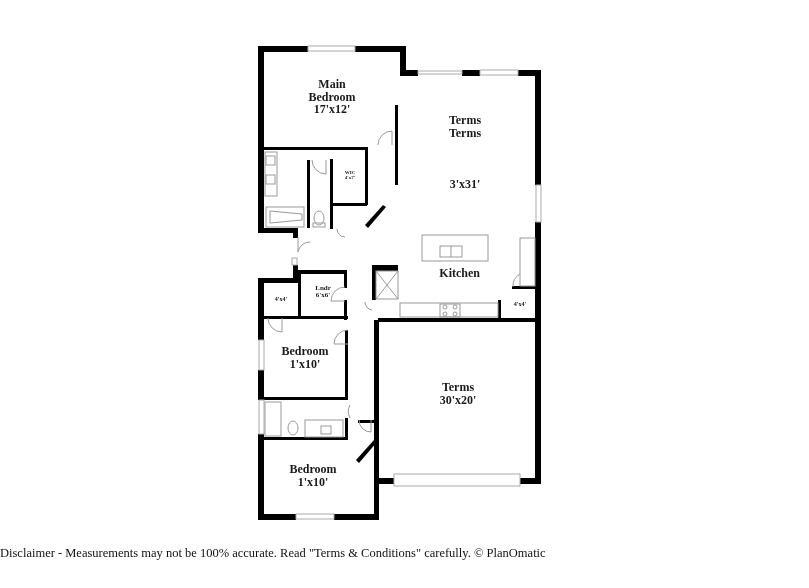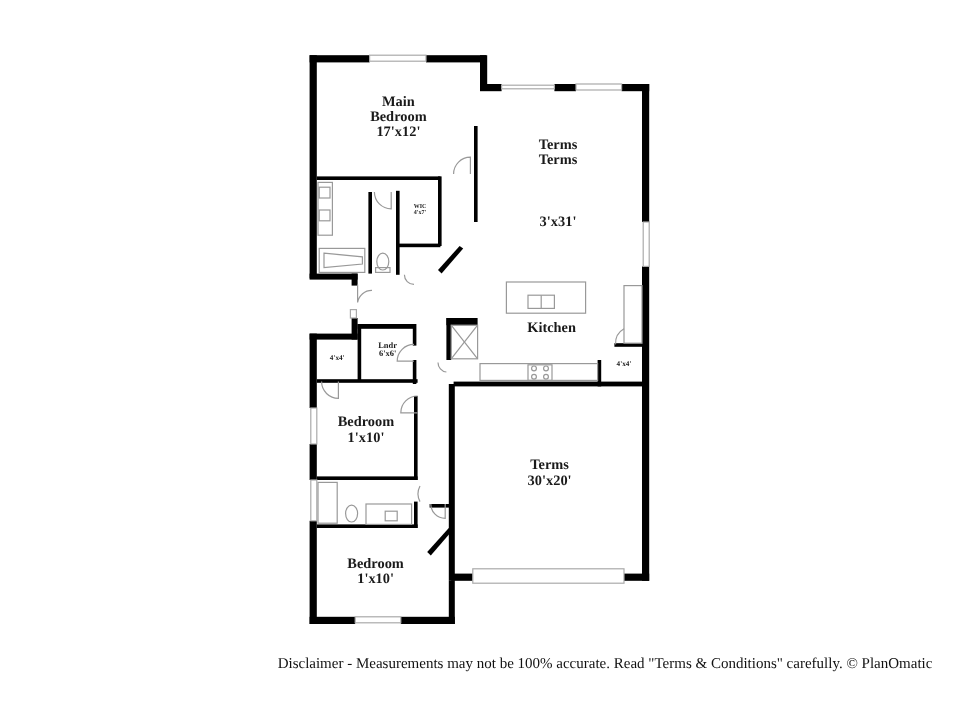--- a/index.html
+++ b/index.html
@@ -3,21 +3,21 @@
 <meta charset="utf-8">
 <style>
   html, body { margin: 0; padding: 0; background: #ffffff; }
   body { width: 809px; height: 588px; position: relative; overflow: hidden; font-family: "DejaVu Serif", serif; }
   #plan { position: absolute; left: 0; top: 0; }
   .lbl { position: absolute; text-align: center; color: #1a1a1a; font-family: Liberation Serif, serif; font-weight: bold; line-height: 1.05; white-space: nowrap; }
   .lbl span { display: block; }
   .big { font-size: 12px; }
   .small { font-size: 7px; font-weight: bold; }
   .tiny { font-size: 5px; }
-  #disclaimer { position: absolute; left: 0; width: 777px; top: 546px; text-align: right; font-family: "Liberation Serif", serif; font-size: 12.5px; color: #111; }
+  #disclaimer { position: absolute; left: 0; width: 777px; top: 546px; text-align: left; font-family: "Liberation Serif", serif; font-size: 12.5px; color: #111; }
 </style>
 </head>
 <body>
 
 <svg id="plan" width="809" height="588" viewBox="0 0 809 588">
   <g fill="#000">
 
     <rect x="258" y="46" width="50" height="6"></rect>
     <rect x="355" y="46" width="50" height="6"></rect>
 

